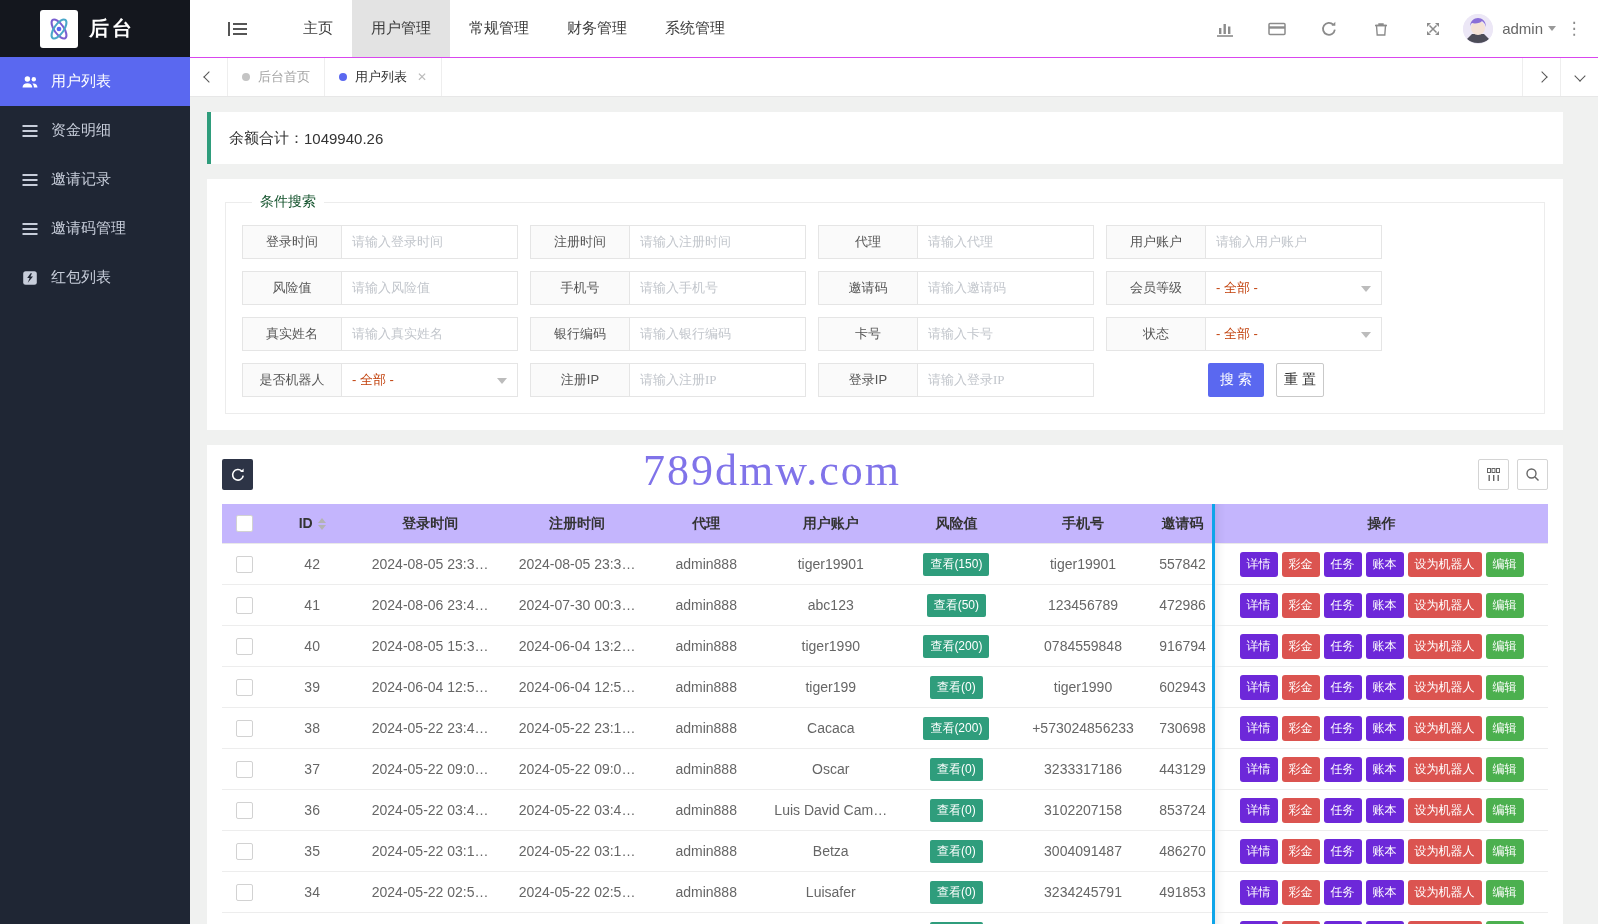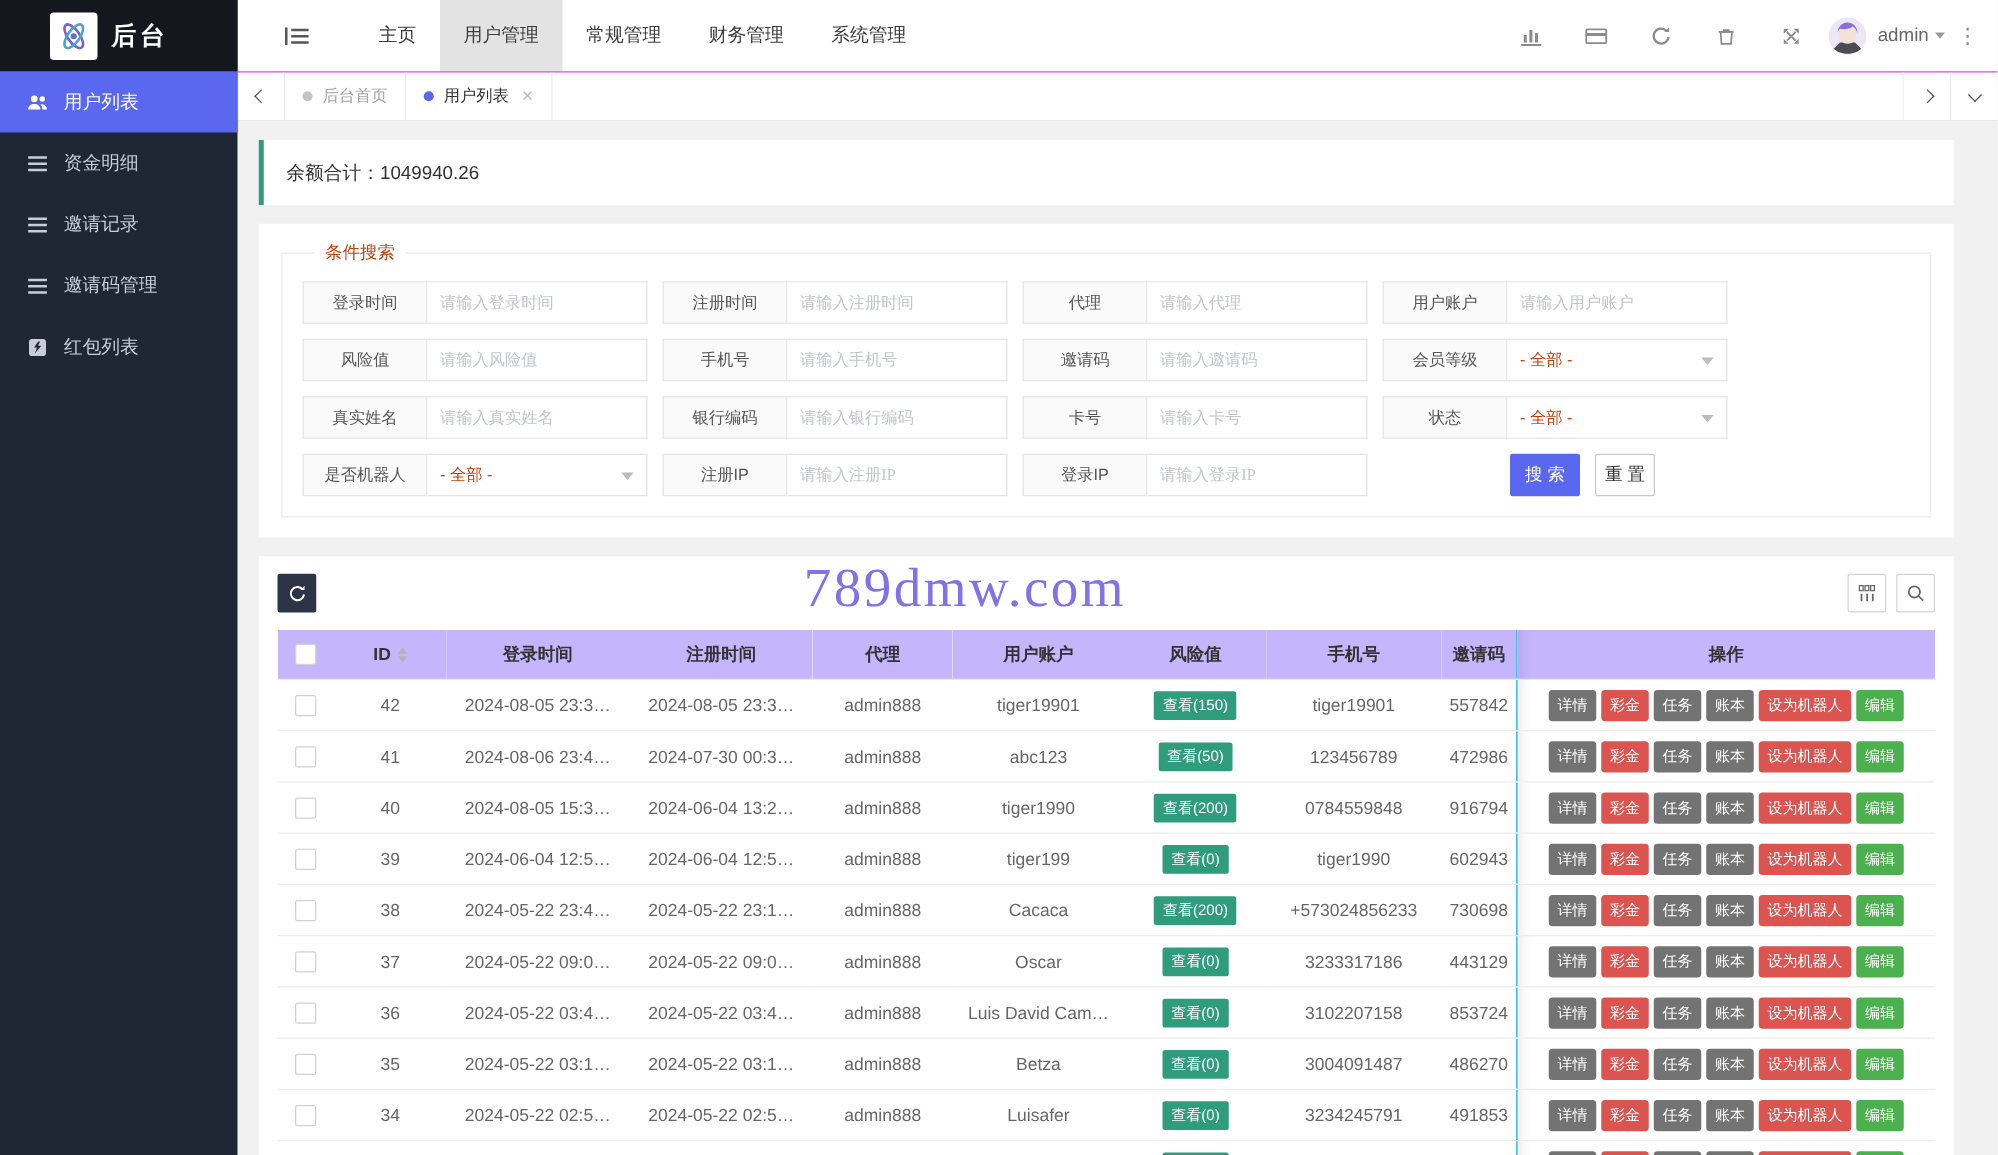--- a/index.html
+++ b/index.html
@@ -38,45 +38,45 @@
   .tab .dot{width:8px;height:8px;border-radius:50%;background:#c4c4c4;}
   .tab.active{color:#333;}
   .tab.active .dot{background:#5a68f0;}
   .tab .x{color:#bbb;font-size:12px;margin-left:2px;}
   .tab-spacer{flex:1;}
   
   .content{flex:1;background:#f0f1f0;padding:15px 35px 0 17px;overflow:hidden;}
   .balance-card{background:#fff;border-left:4px solid #2f9d7c;height:52px;display:flex;align-items:center;padding-left:18px;margin-bottom:15px;font-size:15px;color:#333;}
   .search-card{background:#fff;padding:14px 18px 16px;margin-bottom:15px;}
   .search-card fieldset{border:1px solid #ececec;padding:14px 14px 16px 16px;margin:0;}
-  .search-card legend{font-size:14px;color:#c2410c;padding:0 8px;margin-left:10px;}
+  .search-card legend{font-size:14px;color:#14532d;padding:0 8px;margin-left:10px;}
   .sgrid{display:grid;grid-template-columns:repeat(4,276px);gap:12px 12px;}
   .ig{display:flex;height:34px;}
   .ig-label{width:100px;flex:none;background:#fafafa;border:1px solid #e5e5e5;display:flex;align-items:center;justify-content:center;font-size:13px;color:#555;box-sizing:border-box;}
   .ig input{flex:1;min-width:0;border:1px solid #e5e5e5;border-left:none;padding:0 10px;font-size:13px;color:#333;outline:none;font-family:Liberation Serif, serif;}
   .ig input::placeholder{color:#c2c6cc;}
   .ig .sel{flex:1;min-width:0;border:1px solid #e5e5e5;border-left:none;display:flex;align-items:center;padding:0 10px;font-size:13px;color:#c2410c;position:relative;cursor:pointer;background:#fff;}
   .sel .scaret{position:absolute;right:10px;top:14px;width:0;height:0;border:5px solid transparent;border-top:6px solid #bcbcbc;}
   .btn-cell{display:flex;align-items:center;gap:12px;padding-left:102px;}
   .btn-search{width:56px;height:34px;background:#5a68f0;color:#fff;border:none;border-radius:2px;font-size:14px;cursor:pointer;font-family:inherit;}
   .btn-reset{width:48px;height:34px;background:#fff;border:1px solid #c9c9c9;border-radius:2px;font-size:14px;color:#333;cursor:pointer;font-family:inherit;}
   
   .table-card{background:#fff;position:relative;padding:14px 15px;min-height:560px;}
   .twm{position:absolute;left:436px;top:0px;font-family:"Liberation Serif","DejaVu Serif",serif;font-size:44px;color:#7668e8;opacity:.92;letter-spacing:2px;pointer-events:none;z-index:6;}
   .ttools{display:flex;margin-bottom:14px;}
   .btn-refresh{width:31px;height:31px;background:#2d3446;border:none;border-radius:2px;color:#fff;display:flex;align-items:center;justify-content:center;cursor:pointer;}
   .rtools{margin-left:auto;display:flex;gap:8px;}
   .btn-tool{width:31px;height:31px;background:#fff;border:1px solid #d4d4d4;border-radius:2px;color:#666;display:flex;align-items:center;justify-content:center;cursor:pointer;}
   table{width:100%;border-collapse:collapse;table-layout:fixed;}
   thead th{background:#c4b5fd;font-size:14px;color:#333;font-weight:bold;height:37px;border-bottom:1px solid #e9e9e9;text-align:center;overflow:hidden;white-space:nowrap;}
   tbody td{height:38px;text-align:center;font-size:14px;color:#666;border-bottom:1px solid #ededed;overflow:hidden;white-space:nowrap;}
-  .op-col{border-left:1px solid #0ea5e9;box-shadow:inset 12px 0 10px -10px rgba(0,0,0,.10);}
+  .op-col{border-left:3px solid #0ea5e9;box-shadow:inset 12px 0 10px -10px rgba(0,0,0,.10);}
   .badge{background:#2f9d7c;color:#fff;font-size:12px;padding:3px 7px;border-radius:2px;display:inline-block;cursor:pointer;}
   .abtn{display:inline-block;margin:1px 2px;padding:4px 7px;border-radius:3px;font-size:12px;color:#fff;cursor:pointer;}
-  .abtn.blue{background:#737373;}.abtn.red{background:#db5450;}.abtn.green{background:#4cb04f;}
+  .abtn.blue{background:#6d28d9;}.abtn.red{background:#db5450;}.abtn.green{background:#4cb04f;}
   .cb{width:15px;height:15px;border:1px solid #d2d2d2;border-radius:2px;background:#fff;display:inline-block;vertical-align:middle;cursor:pointer;}
   .sort{display:inline-flex;flex-direction:column;gap:2px;margin-left:5px;vertical-align:middle;}
   .sort i{display:block;width:0;height:0;border:4px solid transparent;}
   .sort .up{border-bottom:5px solid #b3b3b3;}
   .sort .dn{border-top:5px solid #b3b3b3;}
 </style>
 </head>
 <body>
 
 <div class="sidebar">

